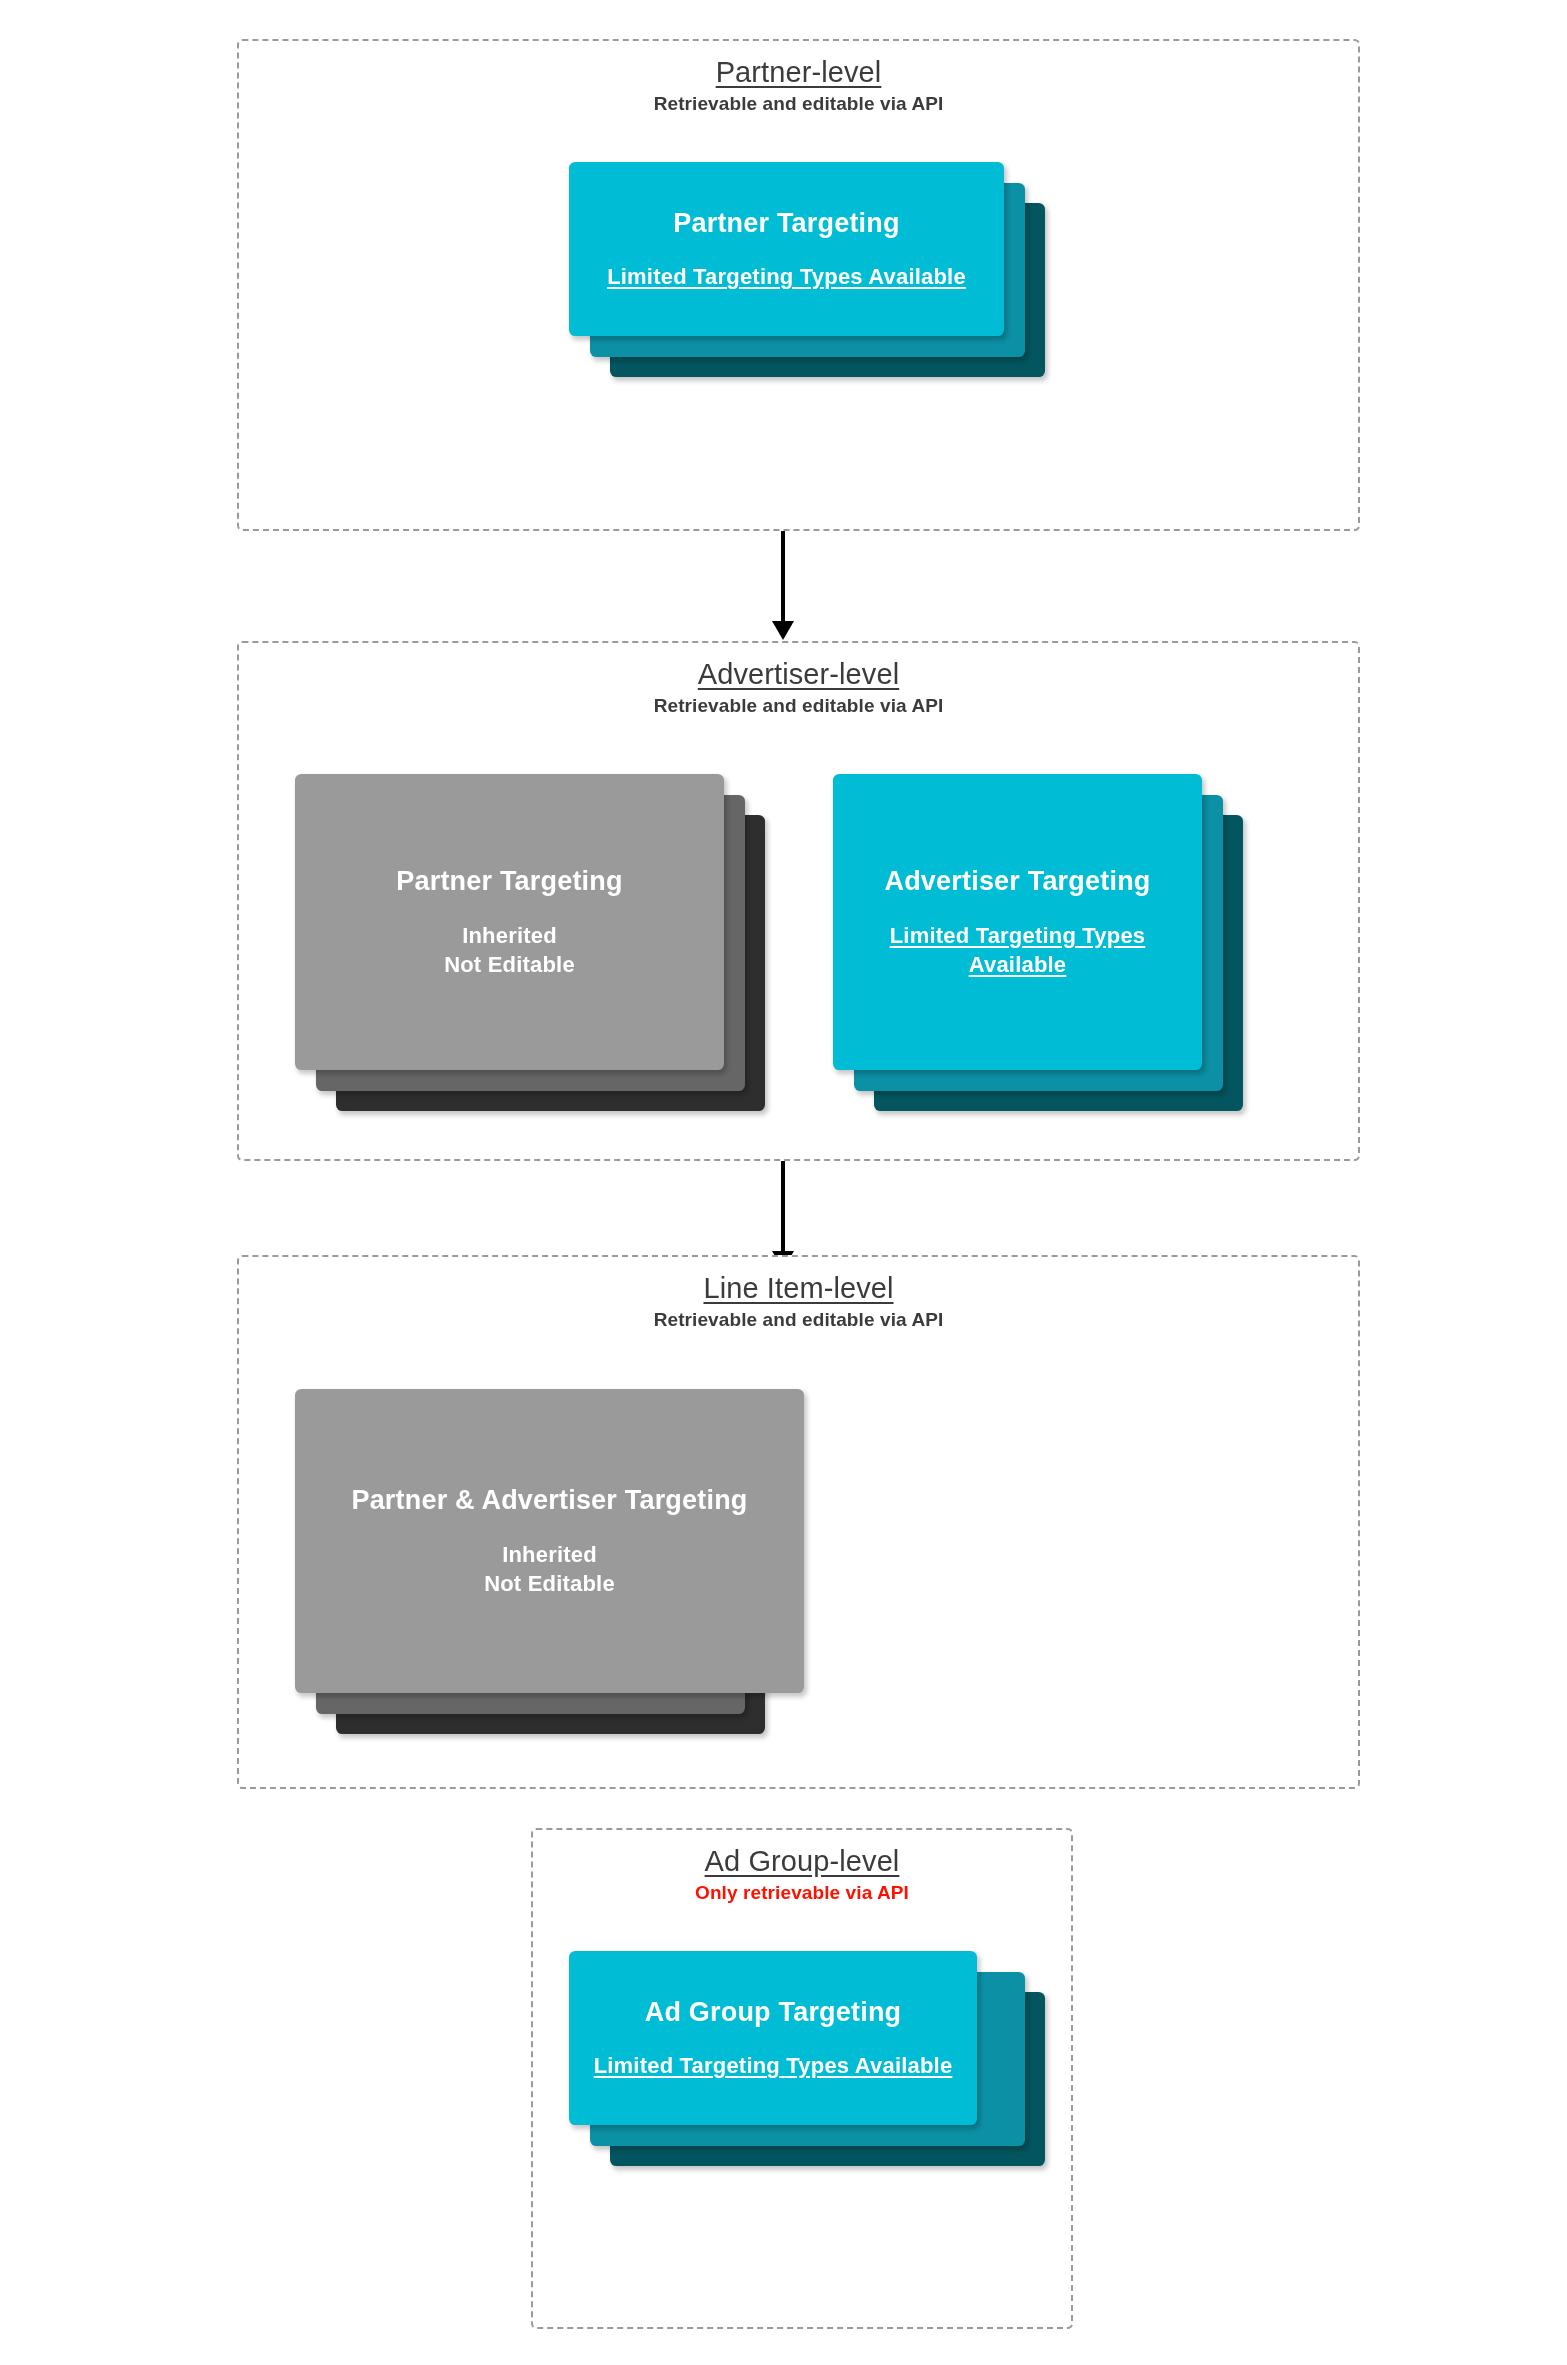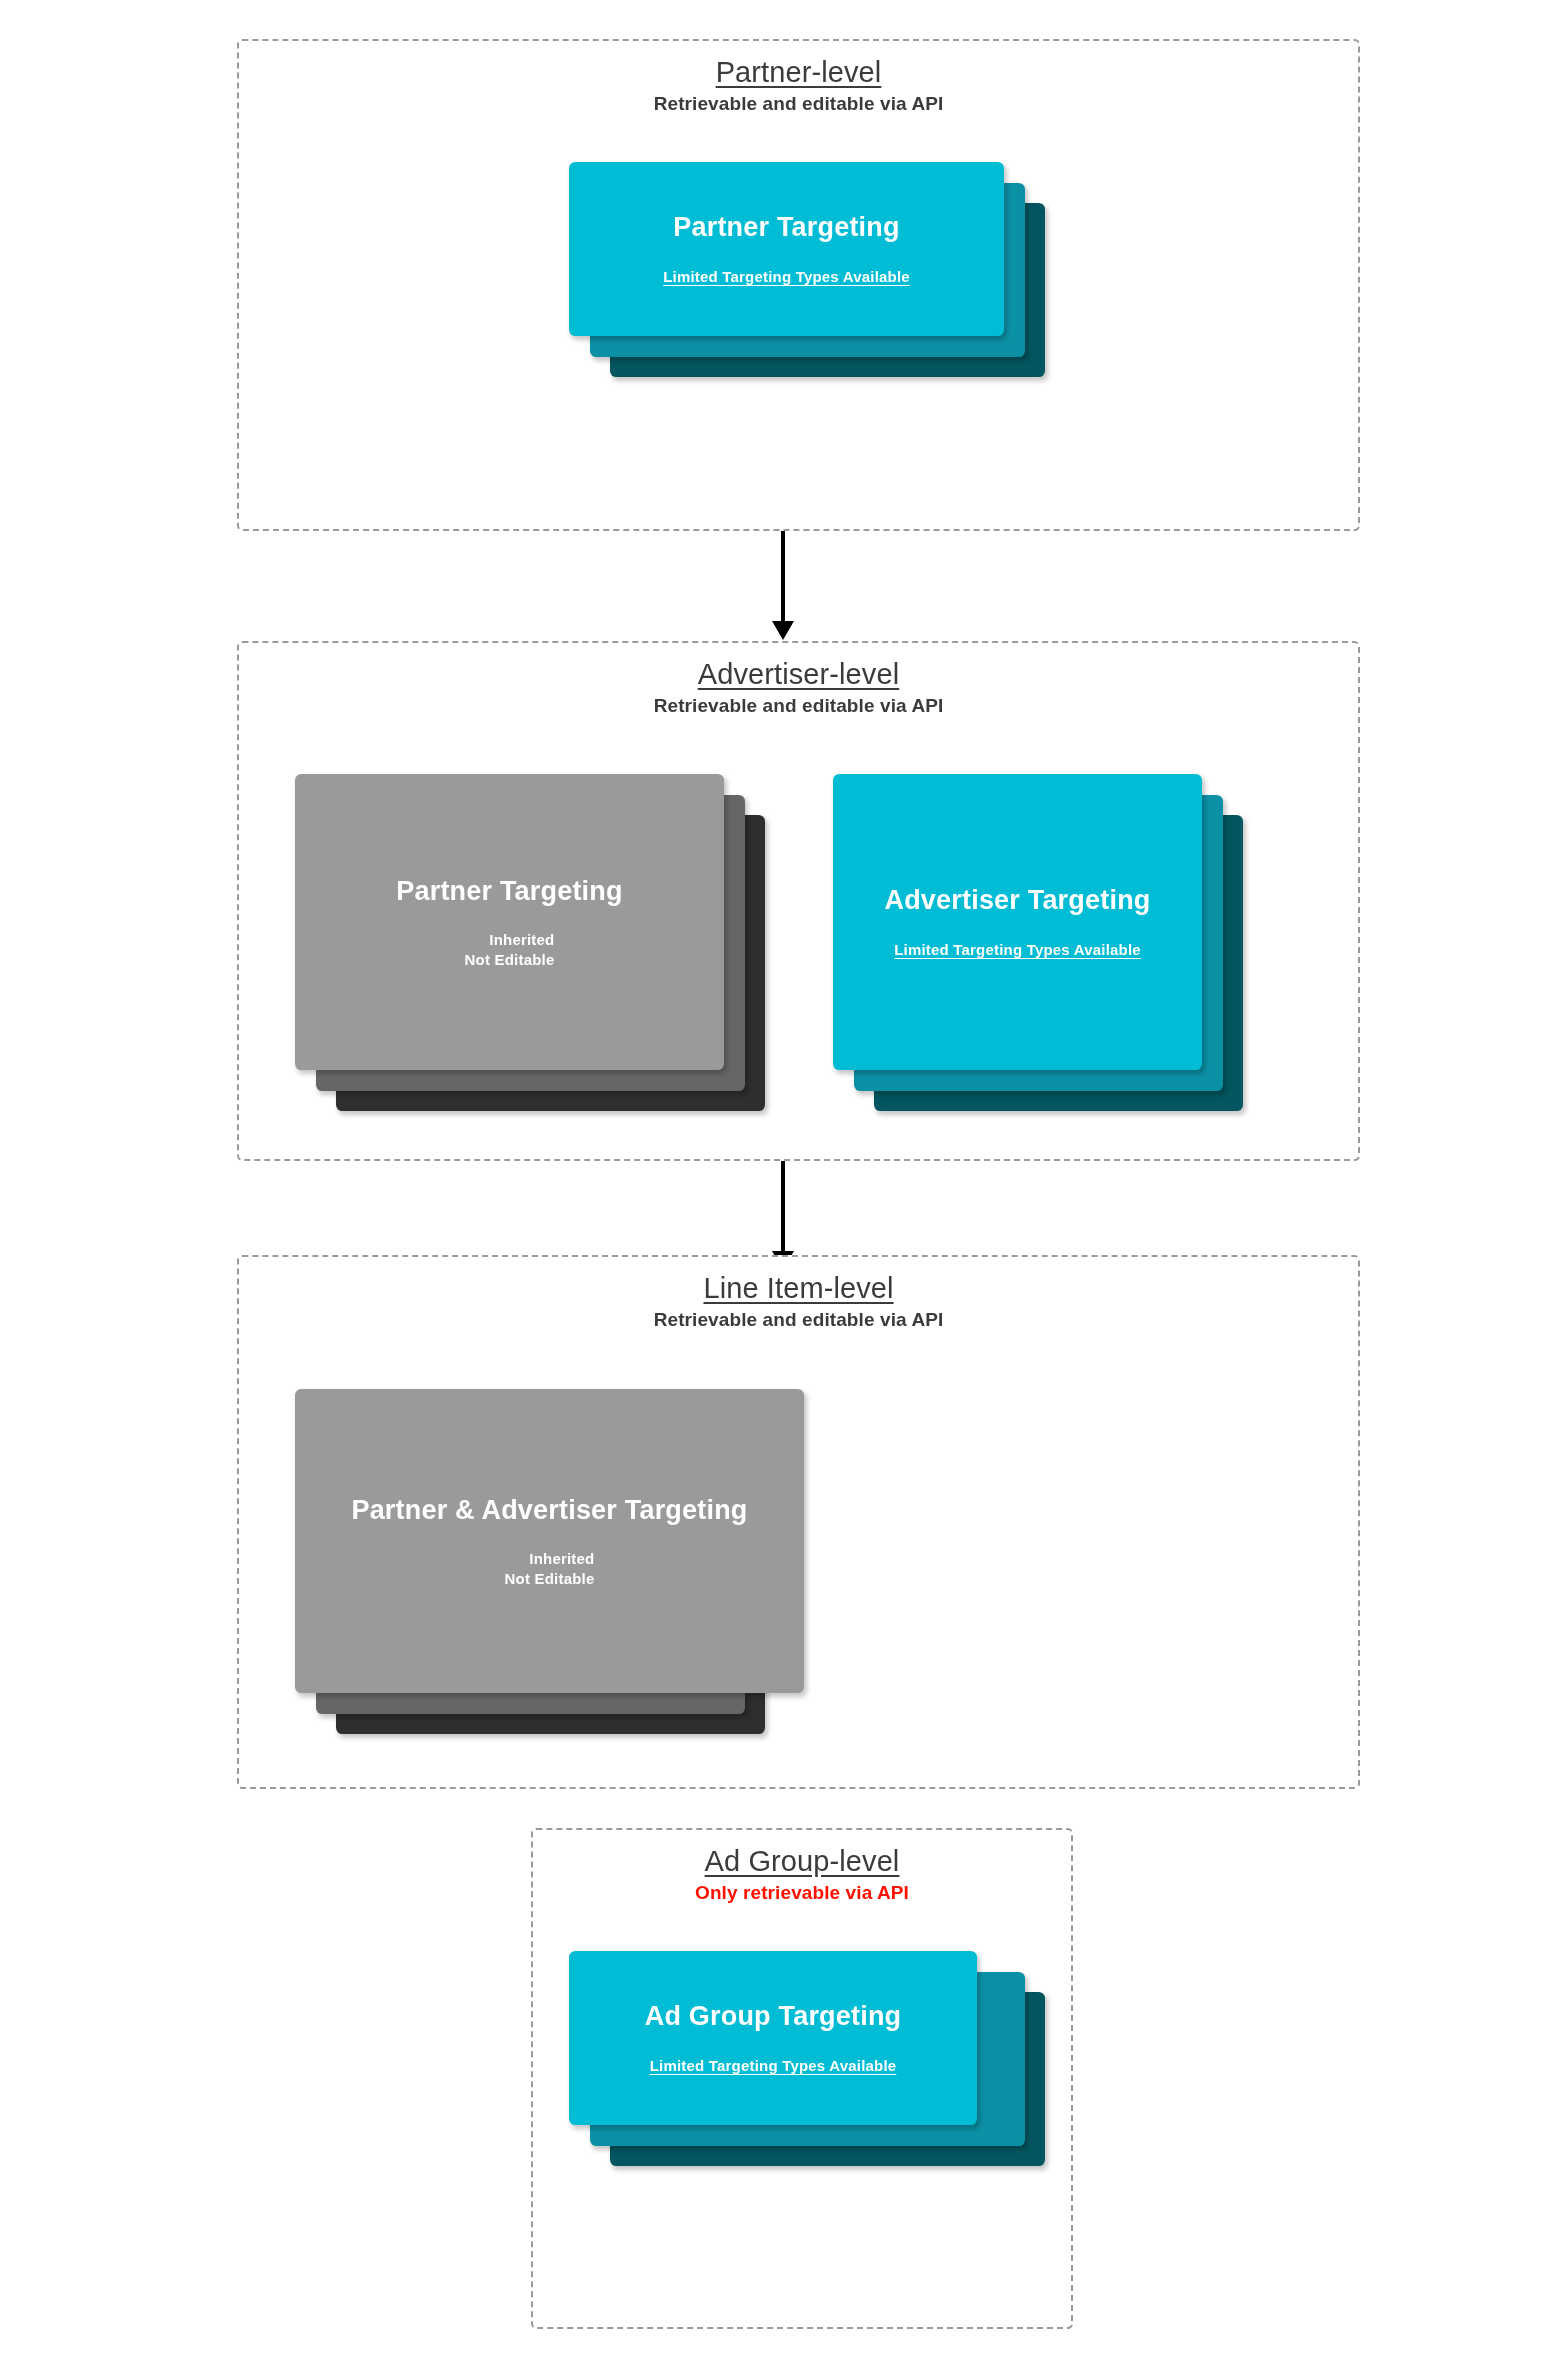--- a/index.html
+++ b/index.html
@@ -71,21 +71,21 @@
 
   .stack .sheet.back  { left: 41px; top: 41px; }
   .stack .sheet.mid   { left: 20.5px; top: 20.5px; }
   .stack .sheet.front { left: 0;    top: 0;    }
 
   .sheet.front {
     display: flex;
     flex-direction: column;
     align-items: center;
     justify-content: center;
-    text-align: right;
+    text-align: center;
     color: #ffffff;
     padding: 9px 14.3px;
   }
 
   
   .cyan .front { background: #00bcd4; }
   .cyan .mid   { background: #0c90a5; }
   .cyan .back  { background: #03565f; }
 
   
@@ -95,21 +95,21 @@
 
   .card-title {
     font-size: 27px;
     font-weight: bold;
     line-height: 1.2;
     letter-spacing: 0.2px;
   }
 
   .card-note {
     margin-top: 23px;
-    font-size: 15px;
+    font-size: 22px;
     font-weight: bold;
     line-height: 1.32;
     letter-spacing: 0.2px;
   }
 
   .card-note.linkish { text-decoration: underline; text-underline-offset: 2.7px; }
 
   
   .arrow {
     position: absolute;

